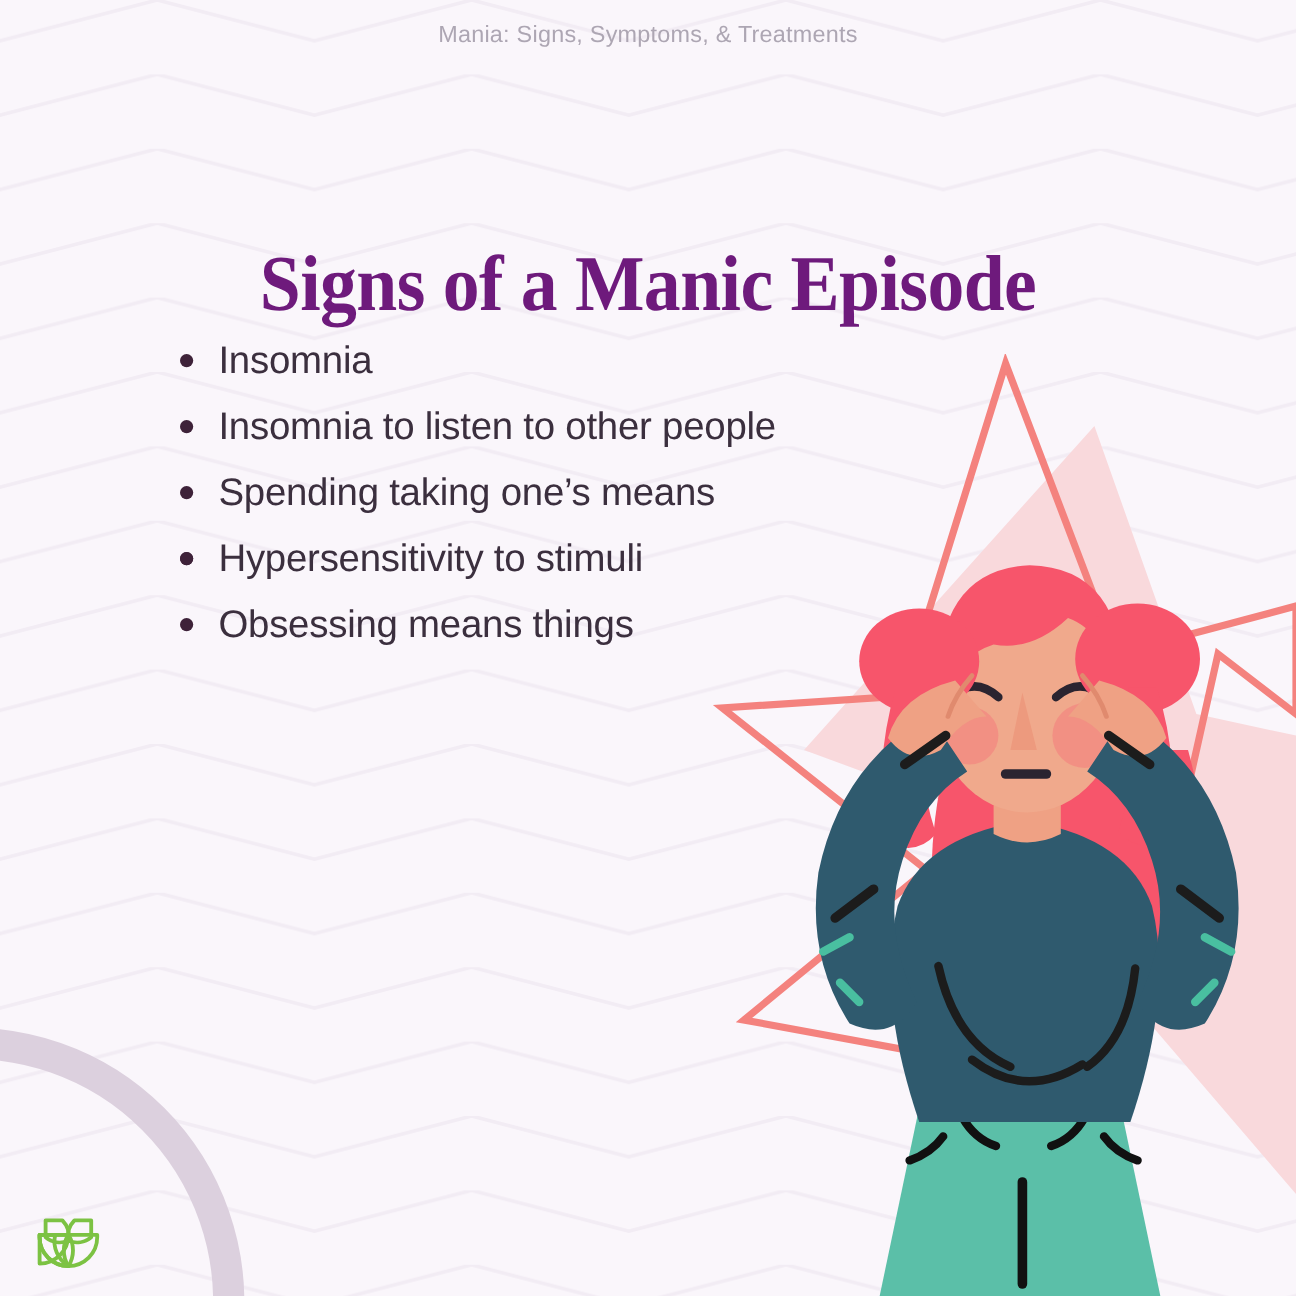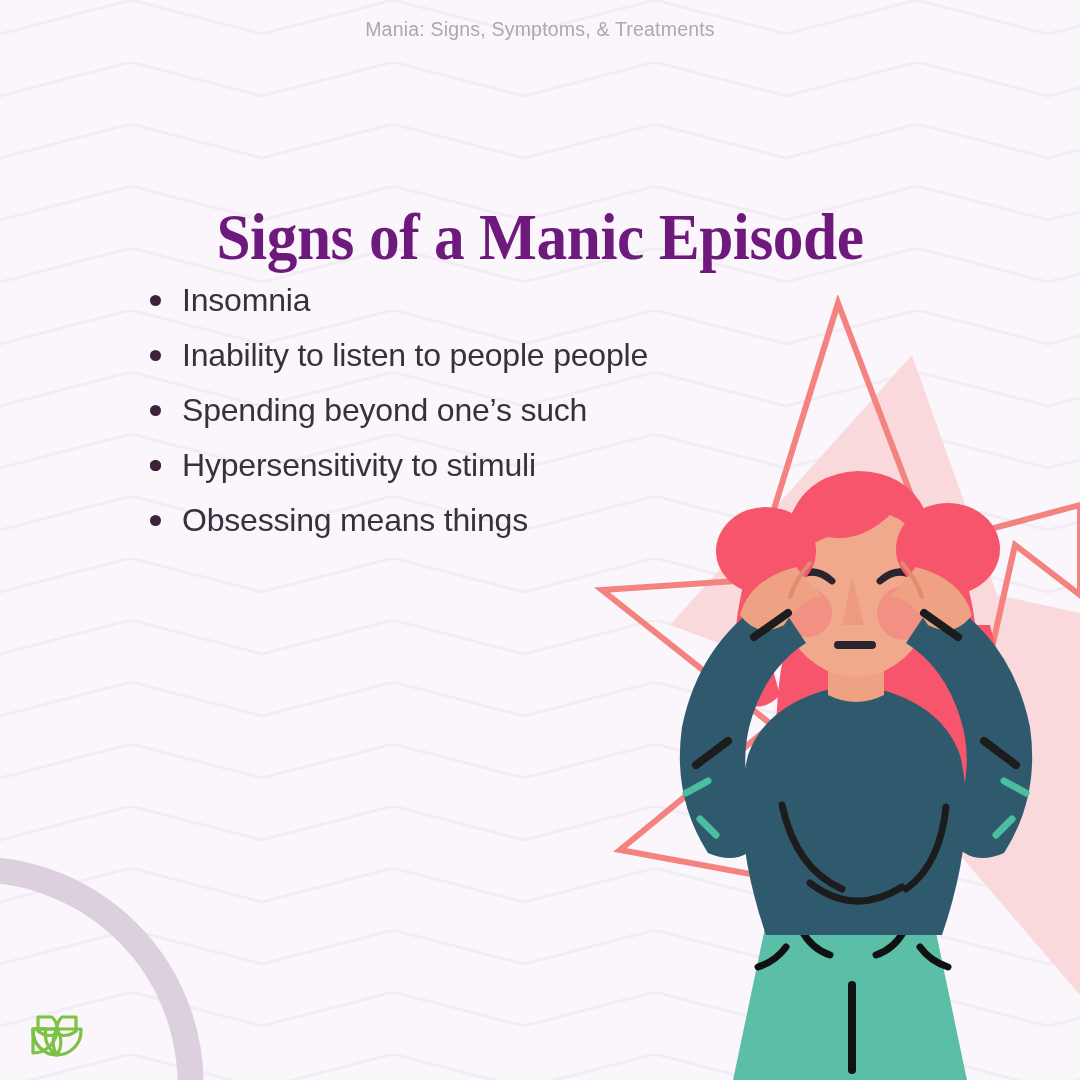--- a/index.html
+++ b/index.html
@@ -165,25 +165,25 @@
 
   <h1 class="page-title">Signs of a Manic Episode</h1>
 
   <ul class="signs-list">
     <li>
       <span class="dot"></span>
       <span>Insomnia</span>
     </li>
     <li>
       <span class="dot"></span>
-      <span>Inability to listen to people people</span>
-    </li>
-    <li>
-      <span class="dot"></span>
-      <span>Spending beyond one’s such</span>
+      <span>Insomnia to listen to other people</span>
+    </li>
+    <li>
+      <span class="dot"></span>
+      <span>Spending taking one’s means</span>
     </li>
     <li>
       <span class="dot"></span>
     </li>
     <li>
       <span class="dot"></span>
       <span>Hypersensitivity to stimuli</span>
     </li>
     <li>
       <span class="dot"></span>

